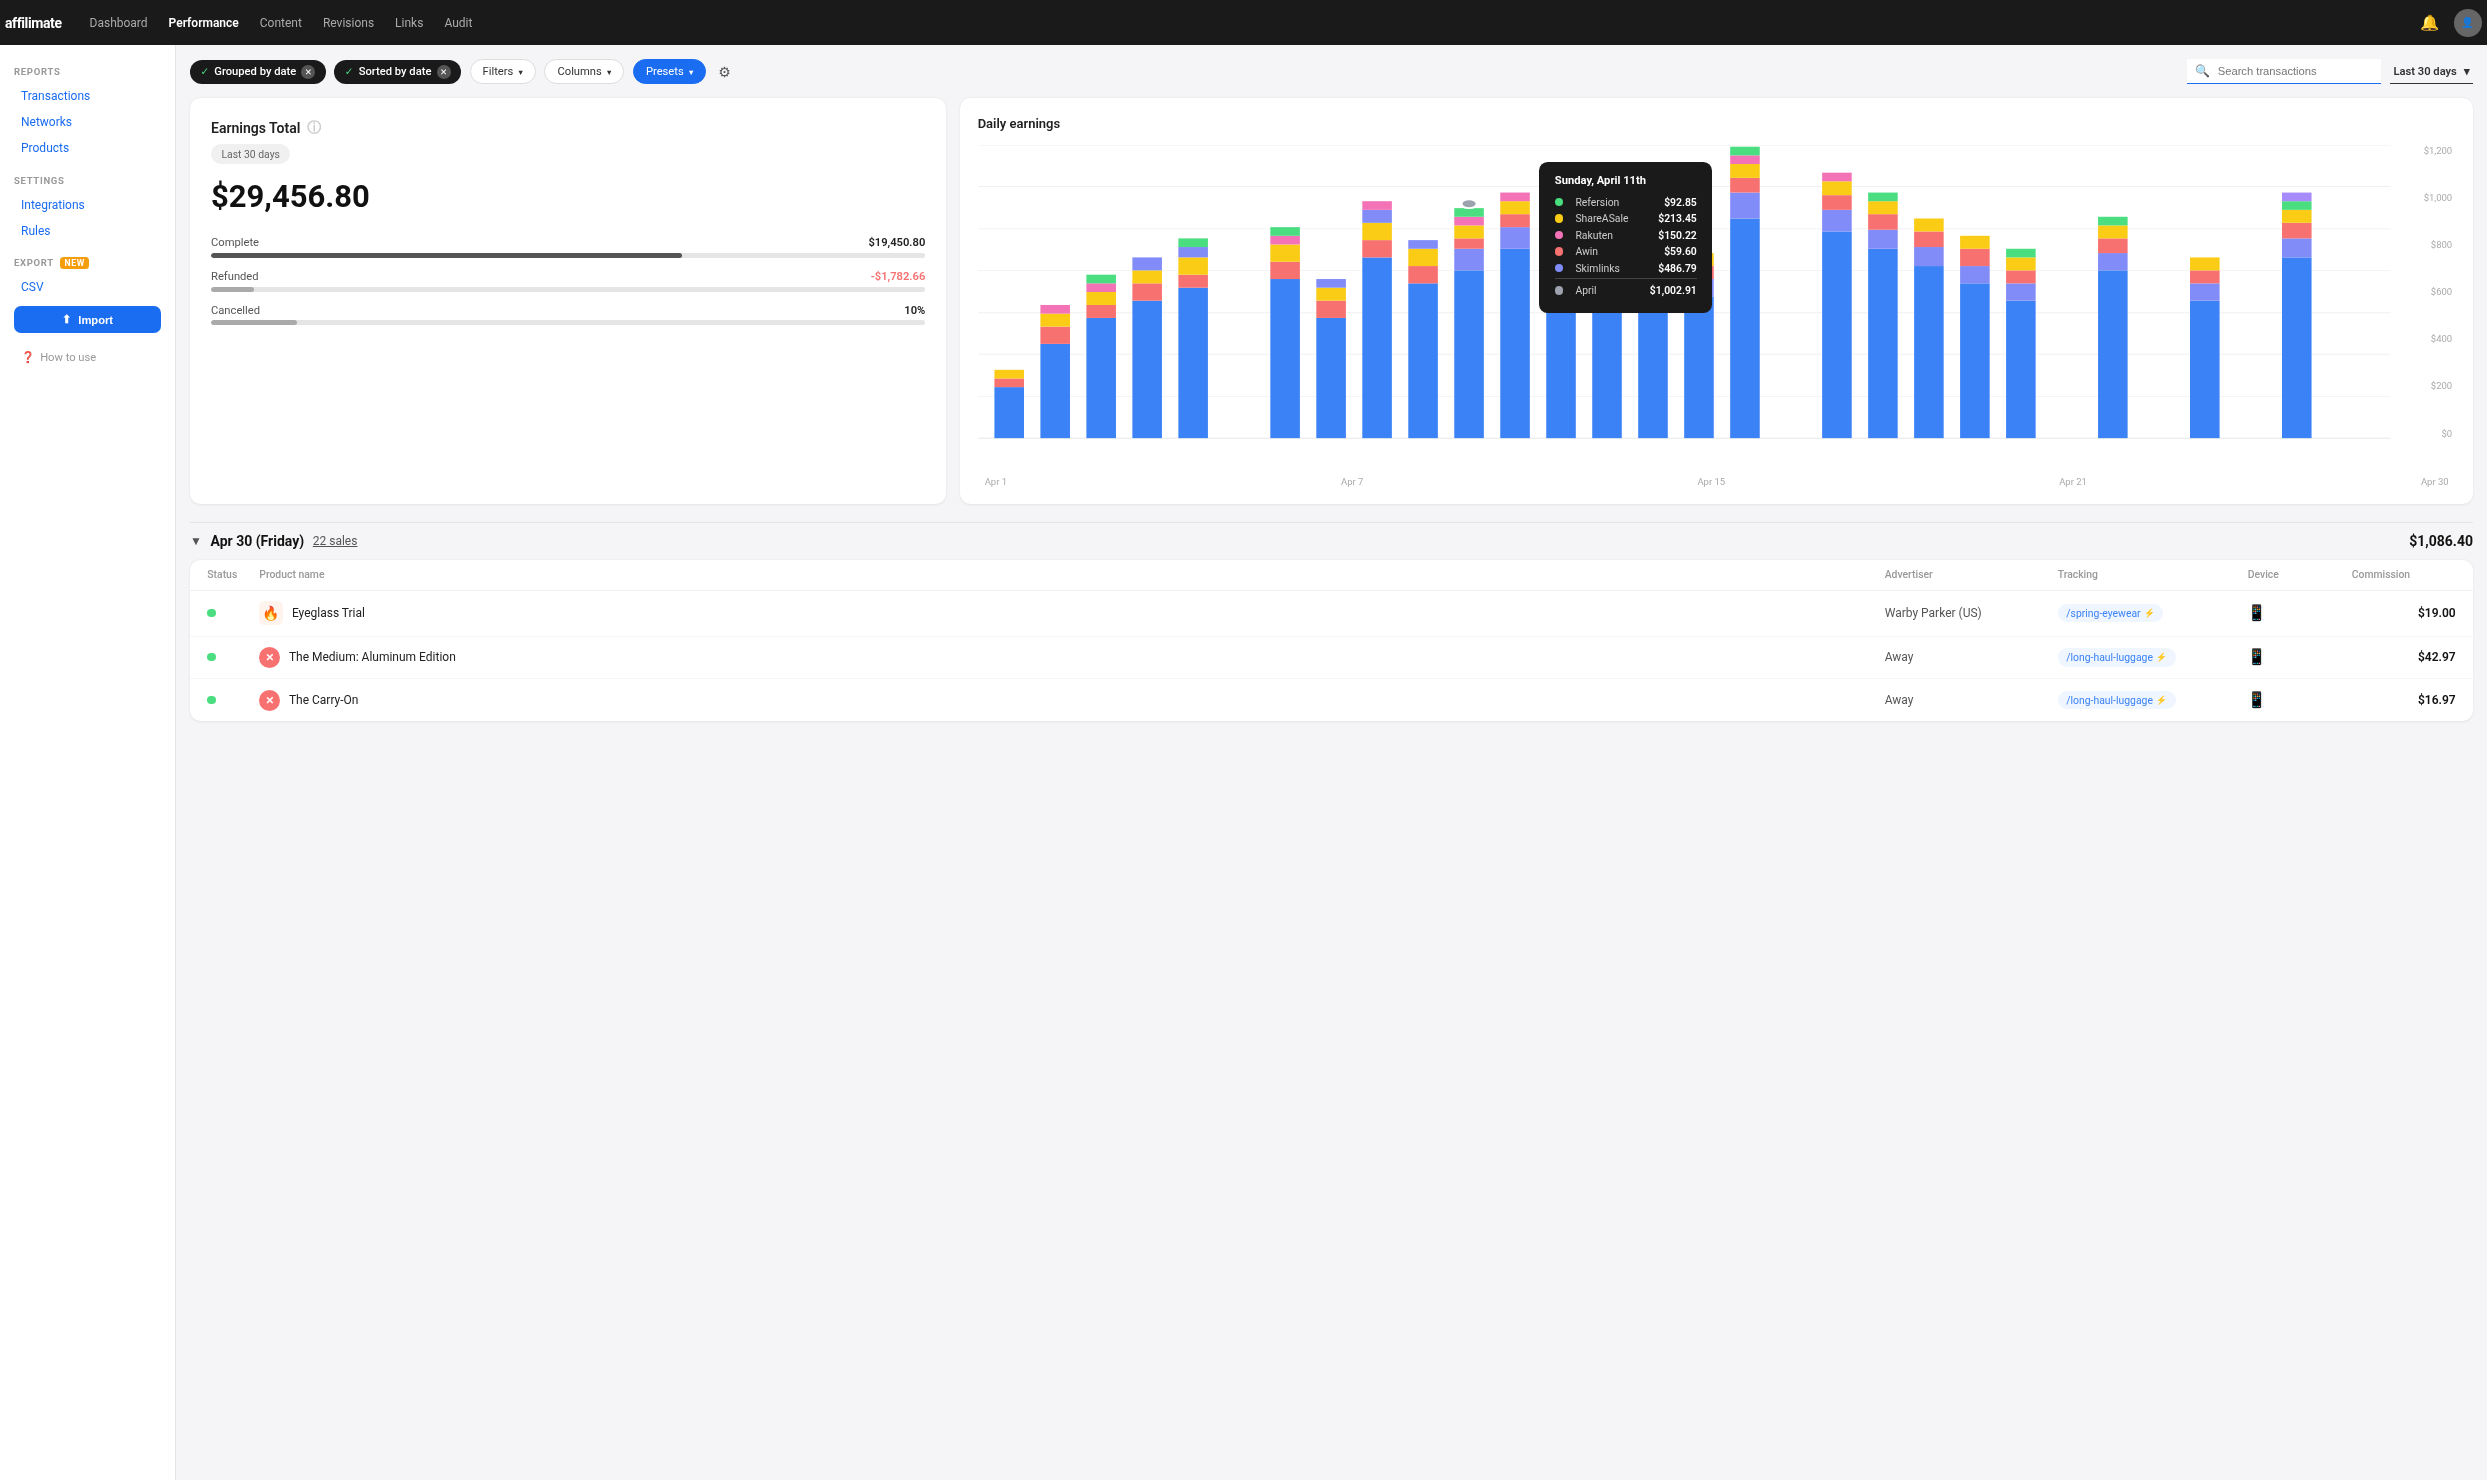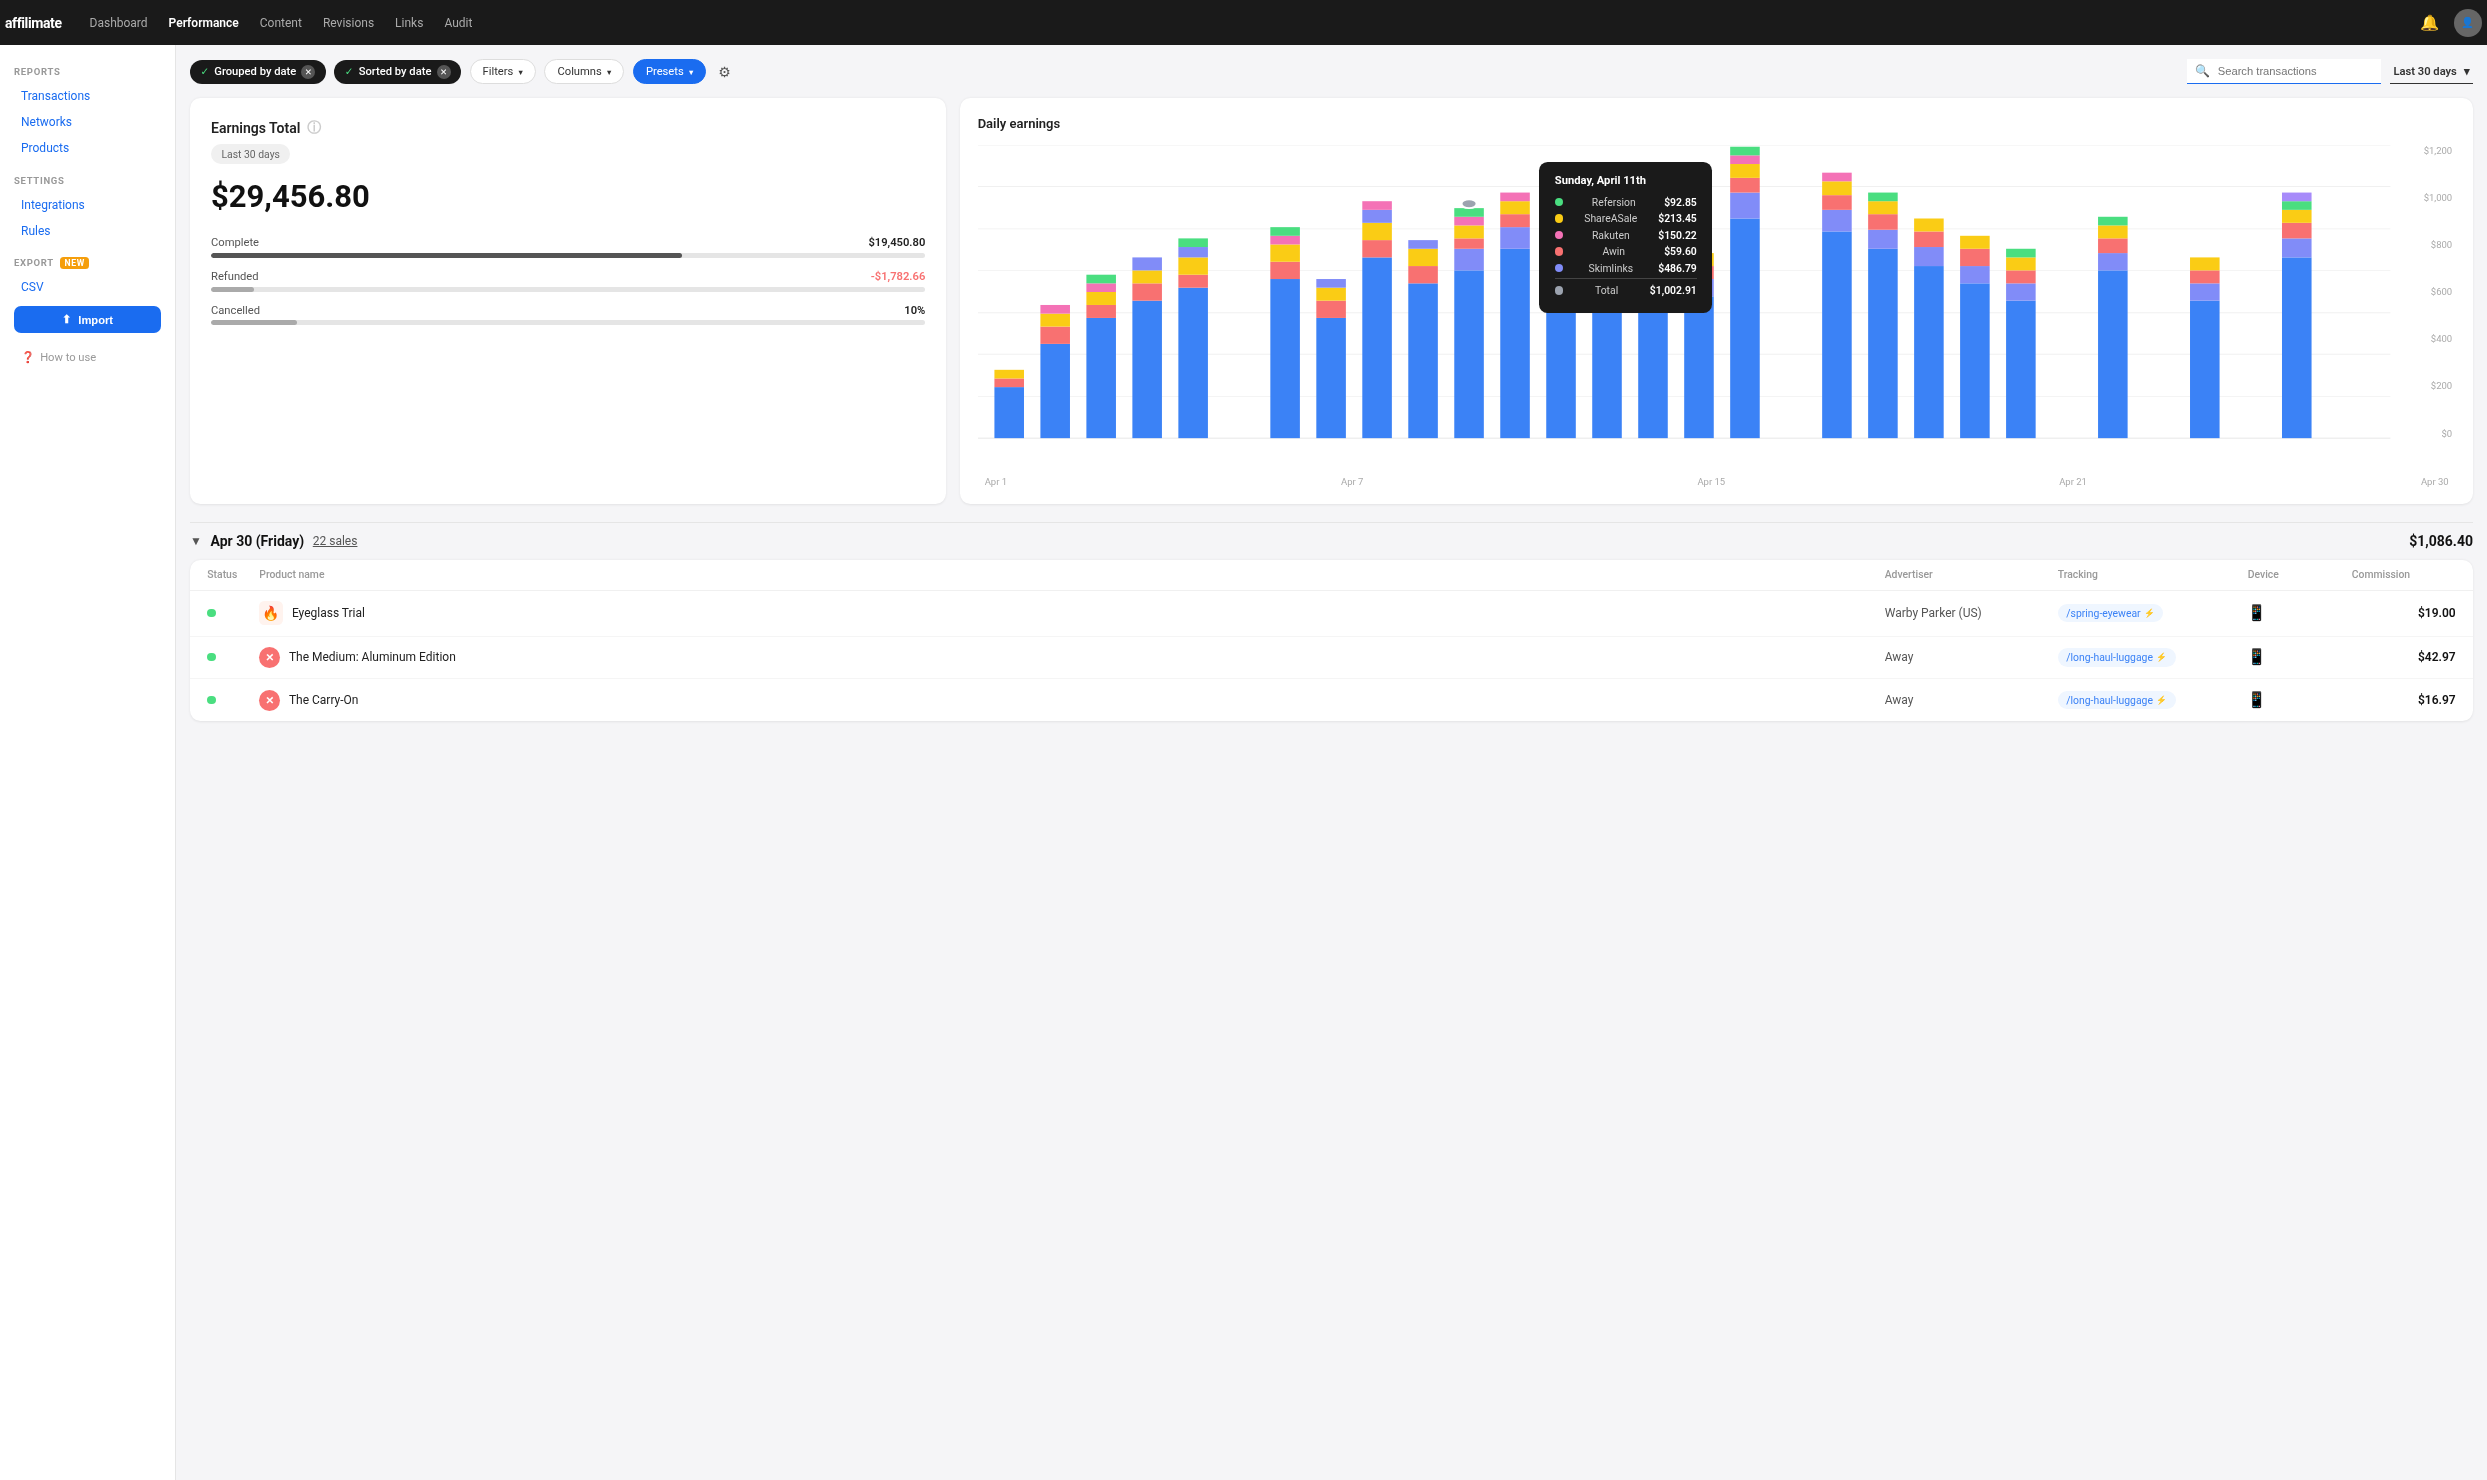--- a/index.html
+++ b/index.html
@@ -60,21 +60,21 @@
     .stat-value.negative { color: #f87171; }
     .progress-bar-bg { background: #e5e5e5; border-radius: 3.5px; height: 5.2px; overflow: hidden; }
     .progress-bar-fill { height: 100%; border-radius: 3.5px; background: #555; }
 
     
     .chart-card { background: #fff; border-radius: 10.4px; padding: 17.3px; box-shadow: 0 0.9px 2.6px rgba(0,0,0,0.08); position: relative; }
     .chart-title { font-size: 13px; font-weight: 600; color: #222; margin-bottom: 14px; }
     .chart-area { position: relative; height: 328px; }
     .chart-tooltip { position: absolute; background: #1a1a1a; color: #fff; border-radius: 8.6px; padding: 12px 15.5px; font-size: 10.4px; z-index: 10; min-width: 173px; top: 26px; left: 50%; transform: translateX(-20%); }
     .tooltip-title { font-weight: 700; font-size: 11.2px; margin-bottom: 8.6px; }
-    .tooltip-row { display: flex; align-items: center; justify-content: space-between; gap: 12px; margin-bottom: 3.5px; text-align: center; }
+    .tooltip-row { display: flex; align-items: center; justify-content: space-between; gap: 12px; margin-bottom: 3.5px; }
     .tooltip-dot { width: 8.6px; height: 8.6px; border-radius: 50%; flex-shrink: 0; }
     .tooltip-label { color: #ccc; flex: 1; }
     .tooltip-val { color: #fff; font-weight: 600; }
     .chart-x-labels { display: flex; justify-content: space-between; padding: 0 7px; margin-top: 3.5px; }
     .chart-x-label { font-size: 9.5px; color: #aaa; }
     .chart-y-label { font-size: 9.5px; color: #aaa; text-align: right; }
 
     
     .bars-svg { width: 100%; height: 294px; }
 
@@ -408,21 +408,21 @@
               <span class="tooltip-label">Awin</span>
               <span class="tooltip-val">$59.60</span>
             </div>
             <div class="tooltip-row">
               <div class="tooltip-dot" style="background:#818cf8;"></div>
               <span class="tooltip-label">Skimlinks</span>
               <span class="tooltip-val">$486.79</span>
             </div>
             <div class="tooltip-row" style="border-top:0.9px solid #444;padding-top:5.2px;margin-top:3.5px;">
               <div class="tooltip-dot" style="background:#9ca3af;"></div>
-              <span class="tooltip-label">Total</span>
+              <span class="tooltip-label">April</span>
               <span class="tooltip-val">$1,002.91</span>
             </div>
           </div>
 
           
           <div style="position:absolute;right:0;top:0;height:294px;display:flex;flex-direction:column;justify-content:space-between;padding-right:3.5px;">
             <span class="chart-y-label">$1,200</span>
             <span class="chart-y-label">$1,000</span>
             <span class="chart-y-label">$800</span>
             <span class="chart-y-label">$600</span>

